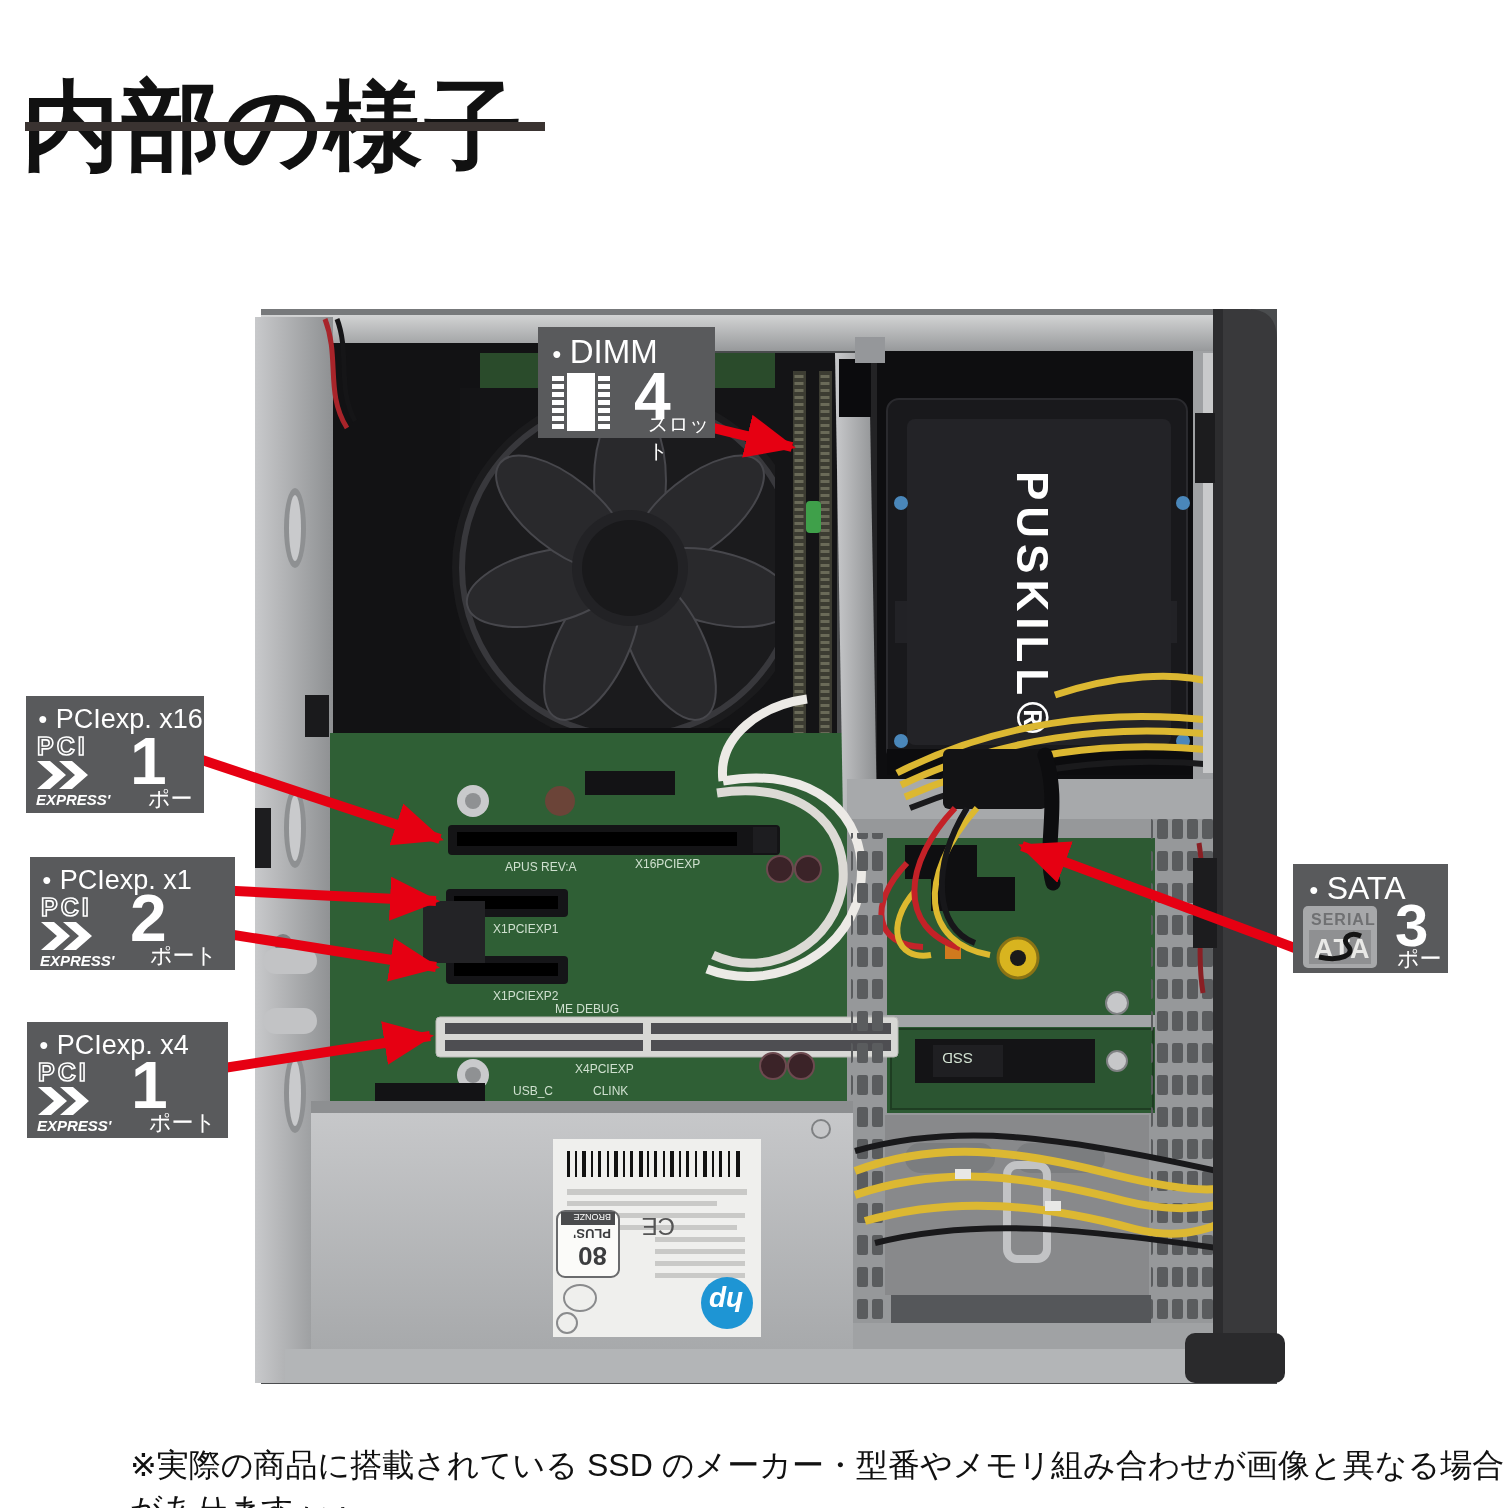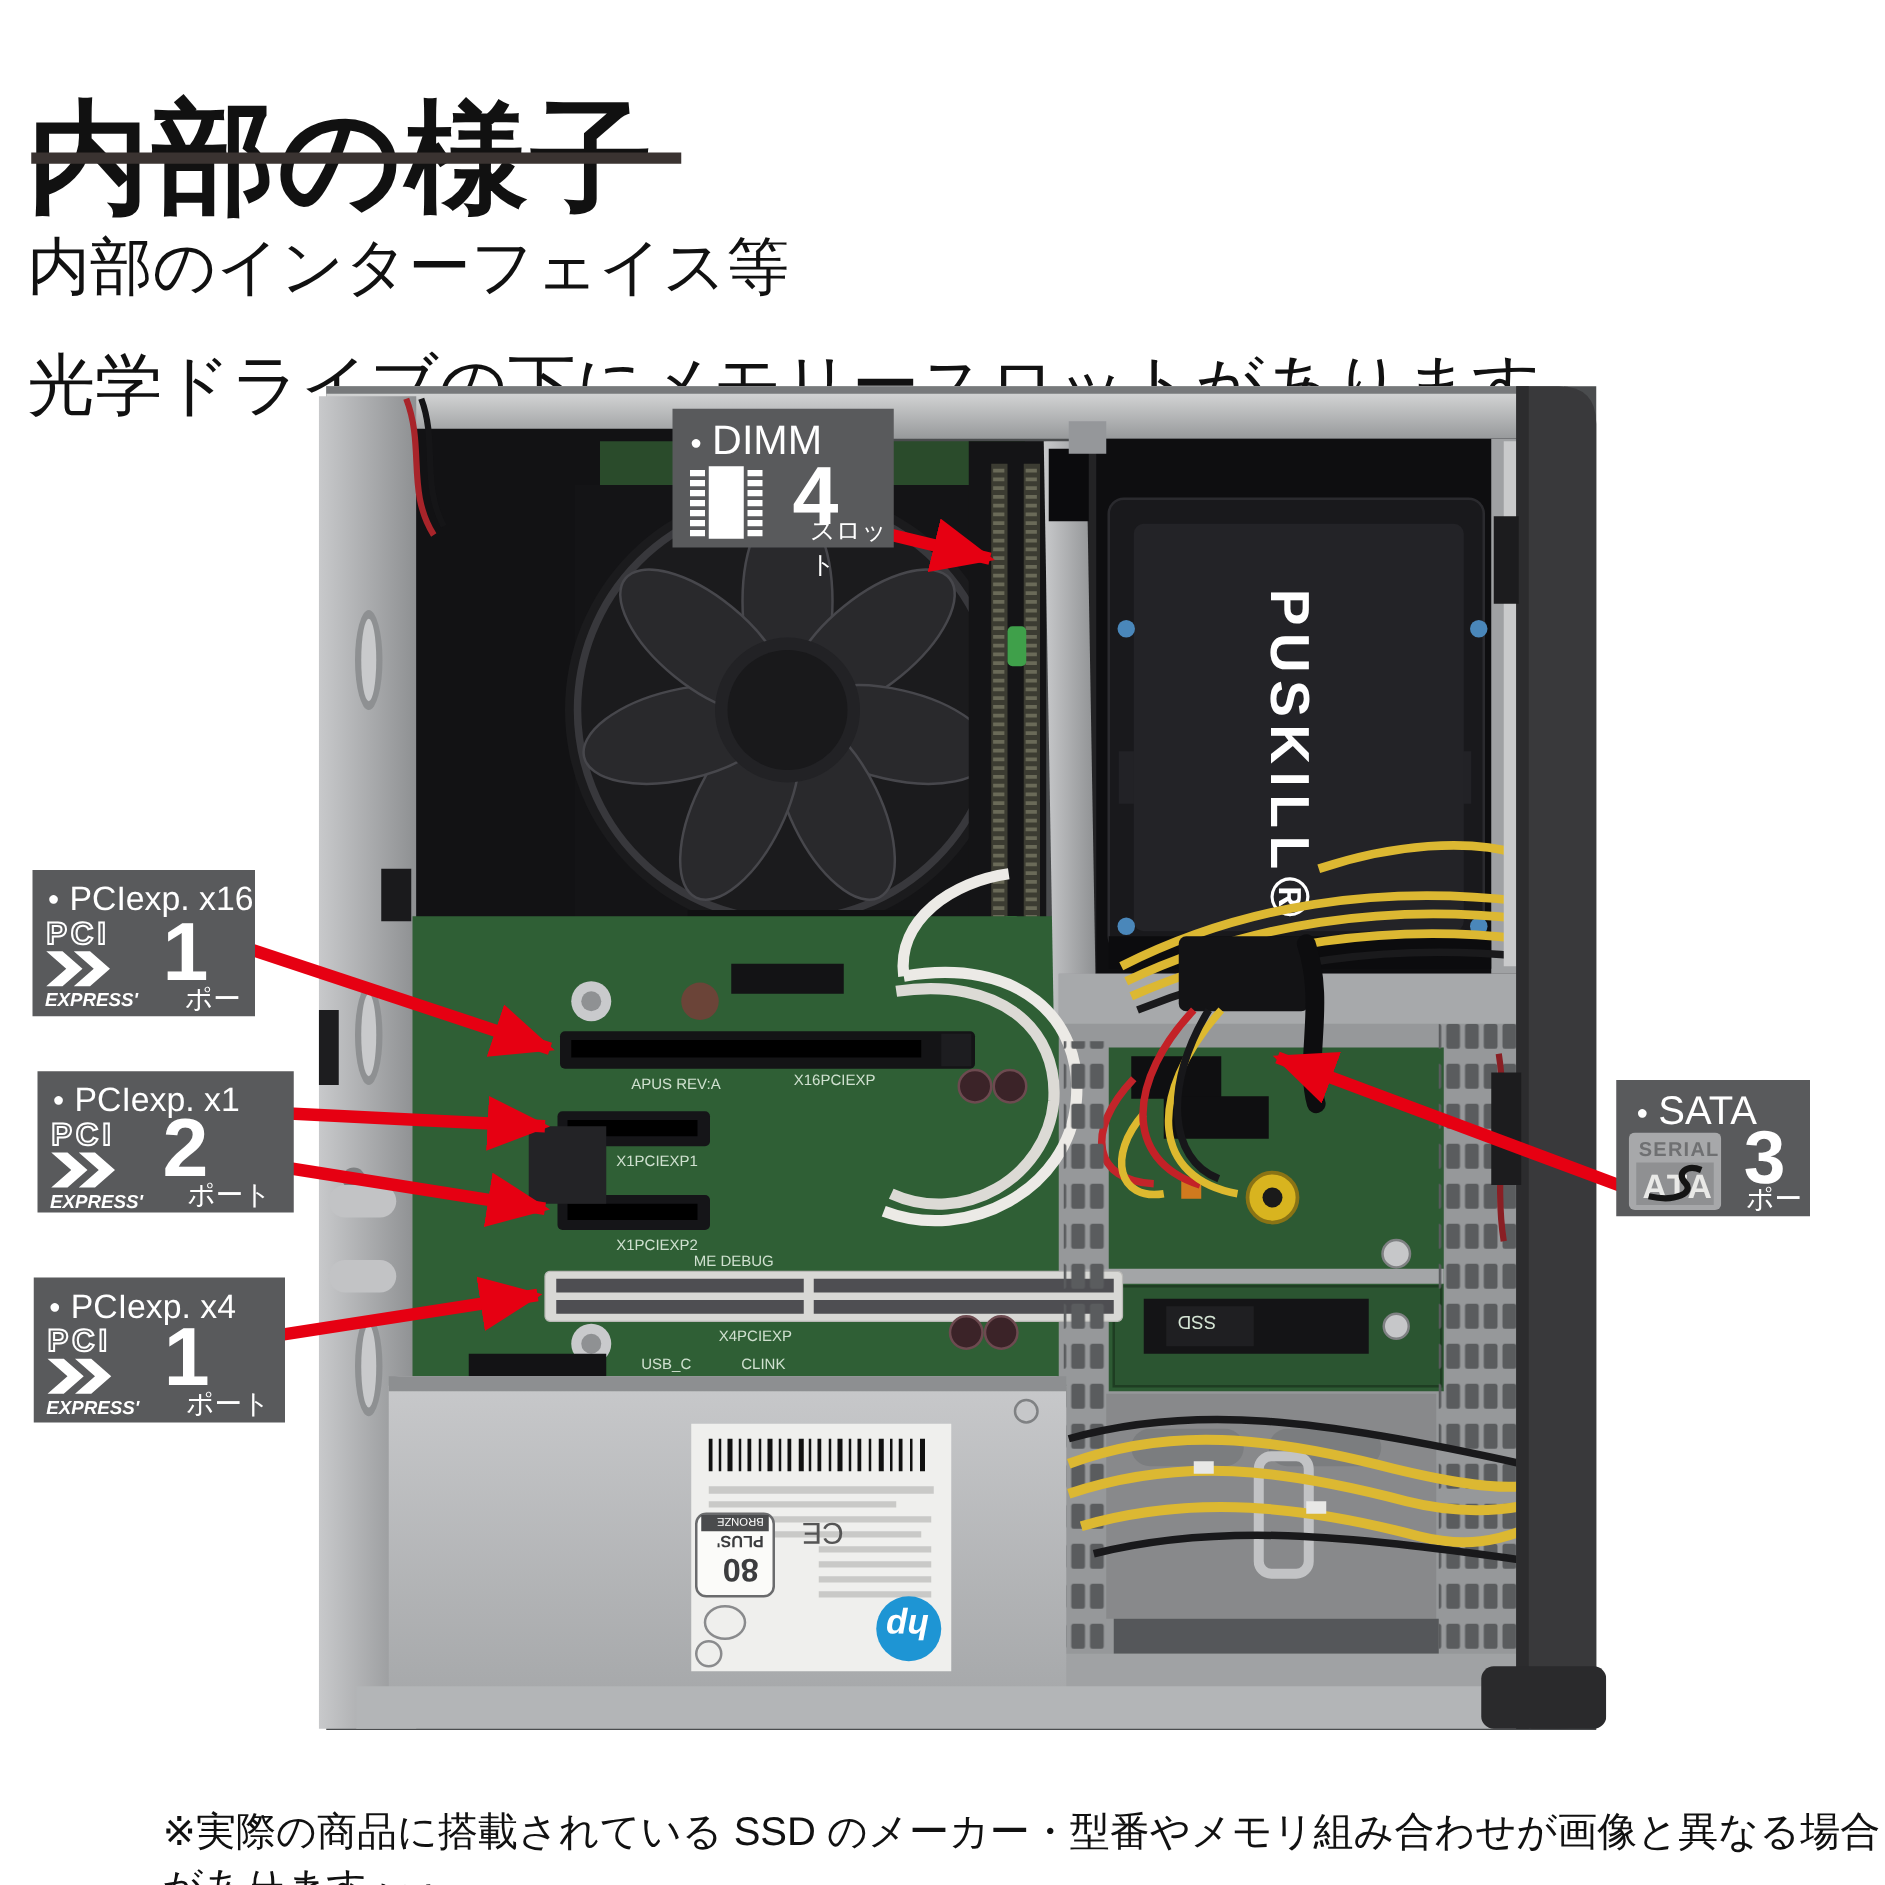--- a/index.html
+++ b/index.html
@@ -29,22 +29,20 @@
   .note1{left:130px;top:1412px;font-size:32px;color:#111;}
   .note2{left:166px;top:1466px;font-size:32px;color:#111;}
 </style>
 </head>
 <body>
 
 <main class="page">
 
   <h1 class="abs title">内部の様子</h1>
   <div class="abs title-underline"></div>
-  <h2 class="abs subtitle">内部のインターフェイス等</h2>
-  <p class="abs lead">光学ドライブの下にメモリースロットがあります。</p>
 
   <figure class="abs scene" style="margin:0">
 
     <svg class="abs photo-svg" viewBox="0 0 1030 1087">
       <defs>
         <linearGradient id="gTop" x1="0" y1="0" x2="0" y2="1">
             <stop offset="0" stop-color="#dcdddd"></stop>
             <stop offset="1" stop-color="#97999b"></stop>
           </linearGradient>
         <linearGradient id="gRail" x1="0" y1="0" x2="1" y2="0">

